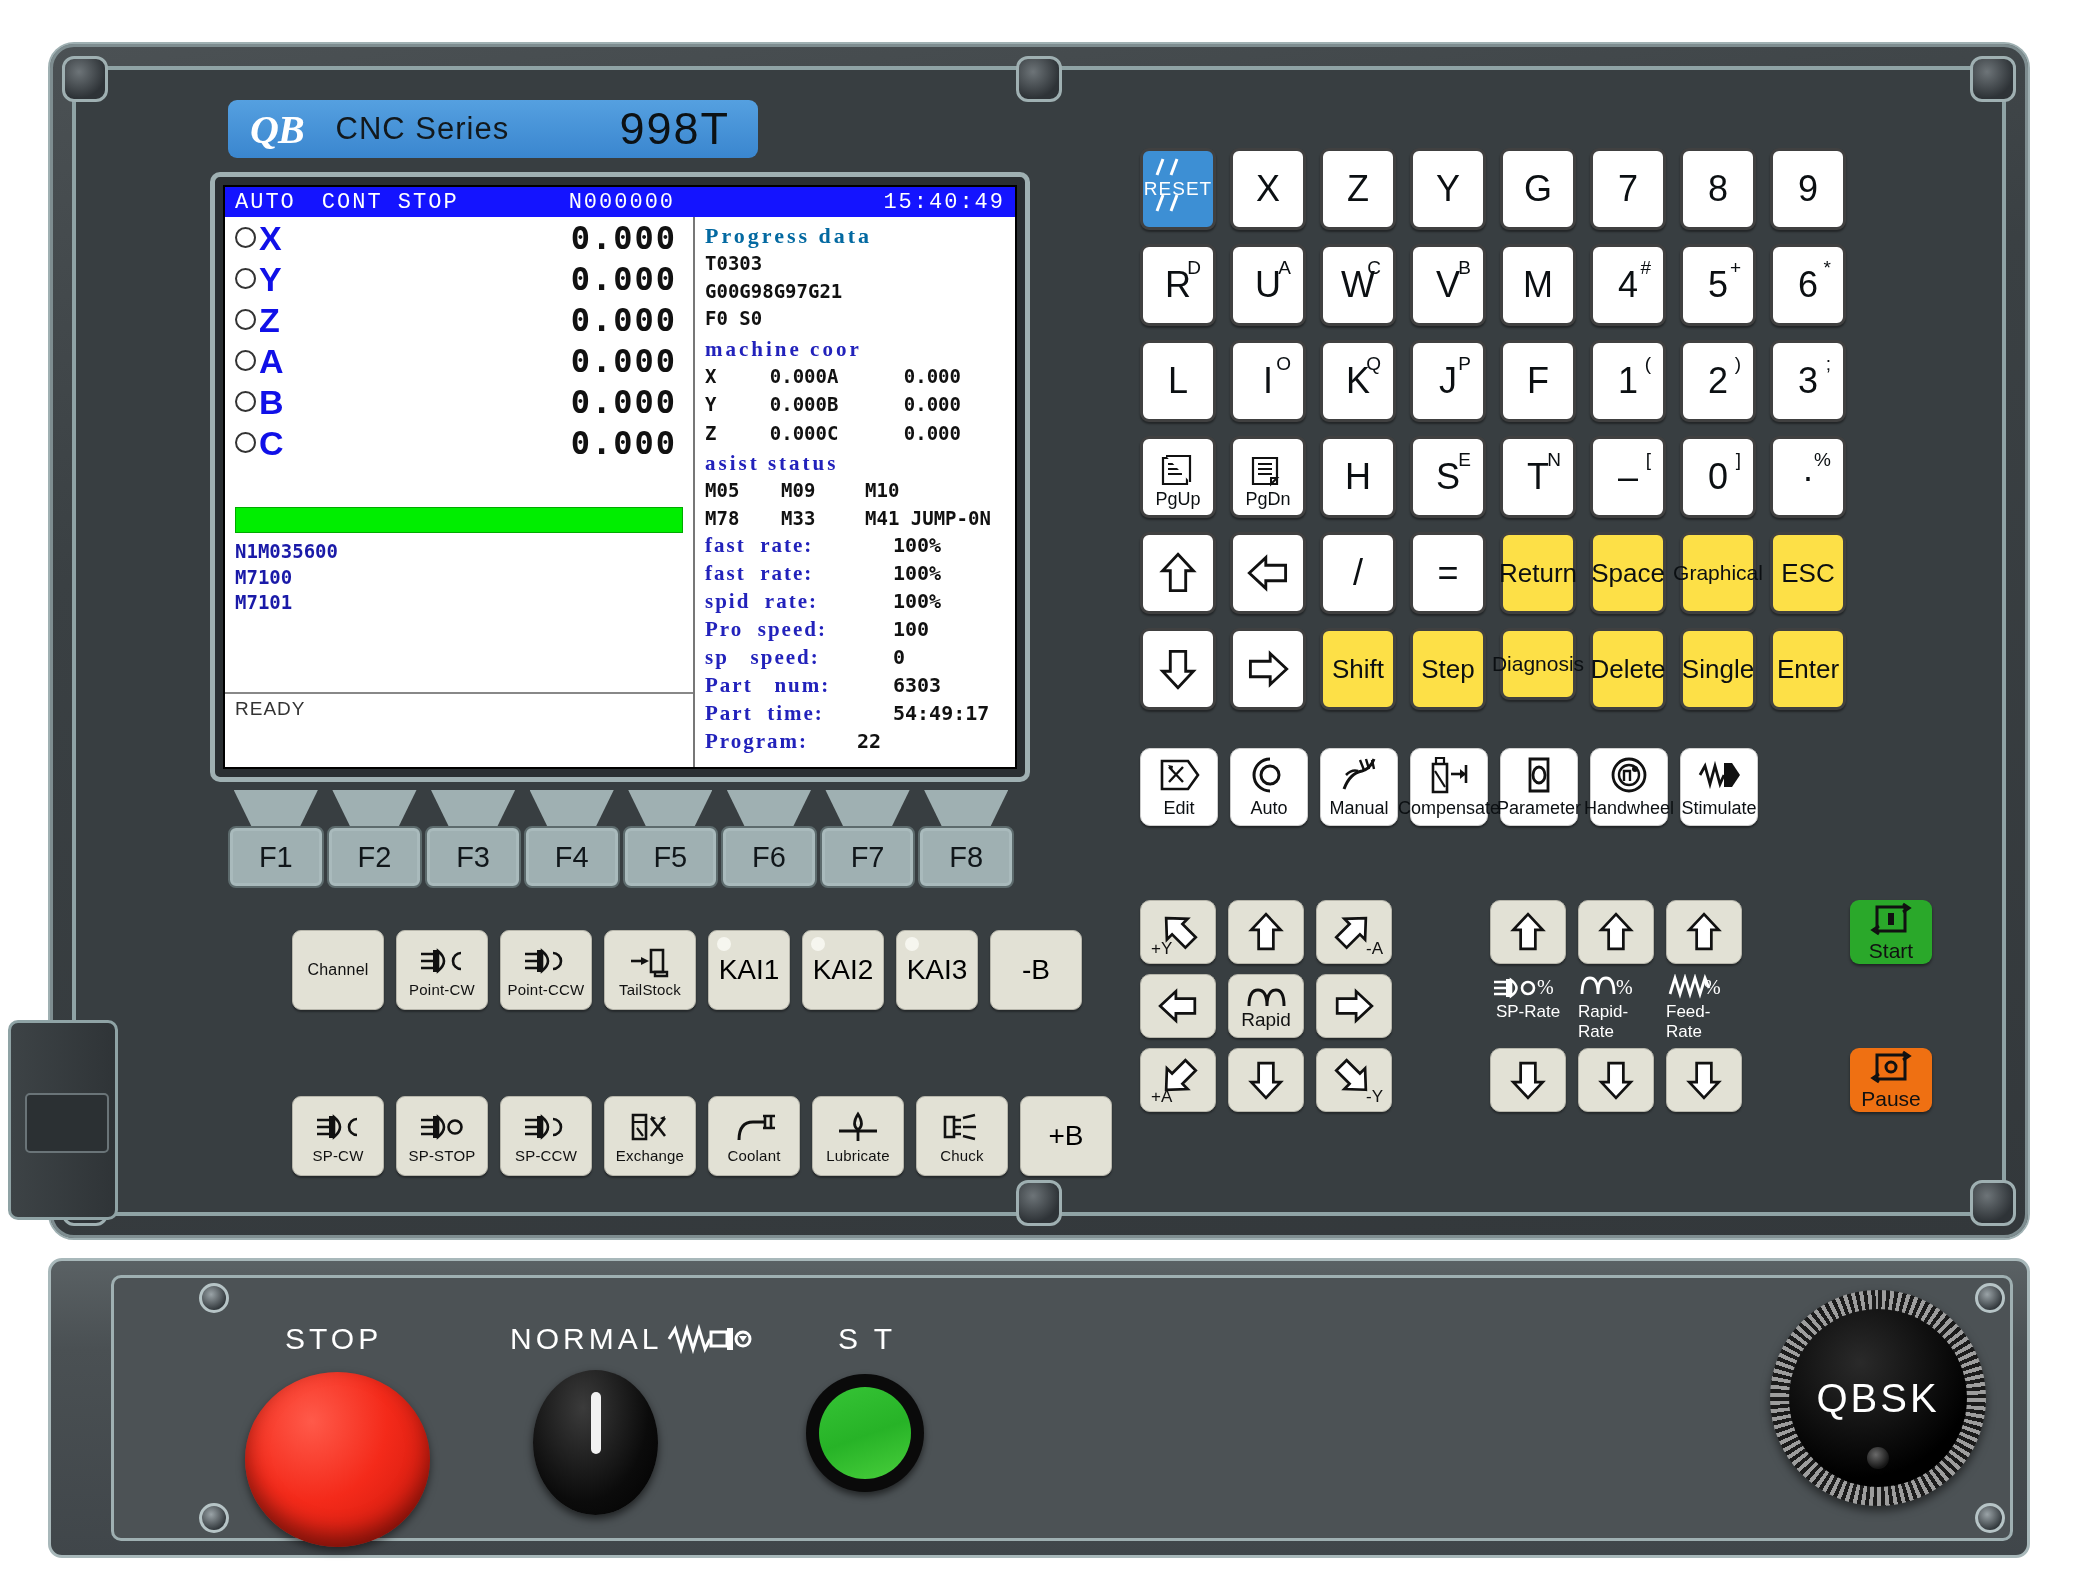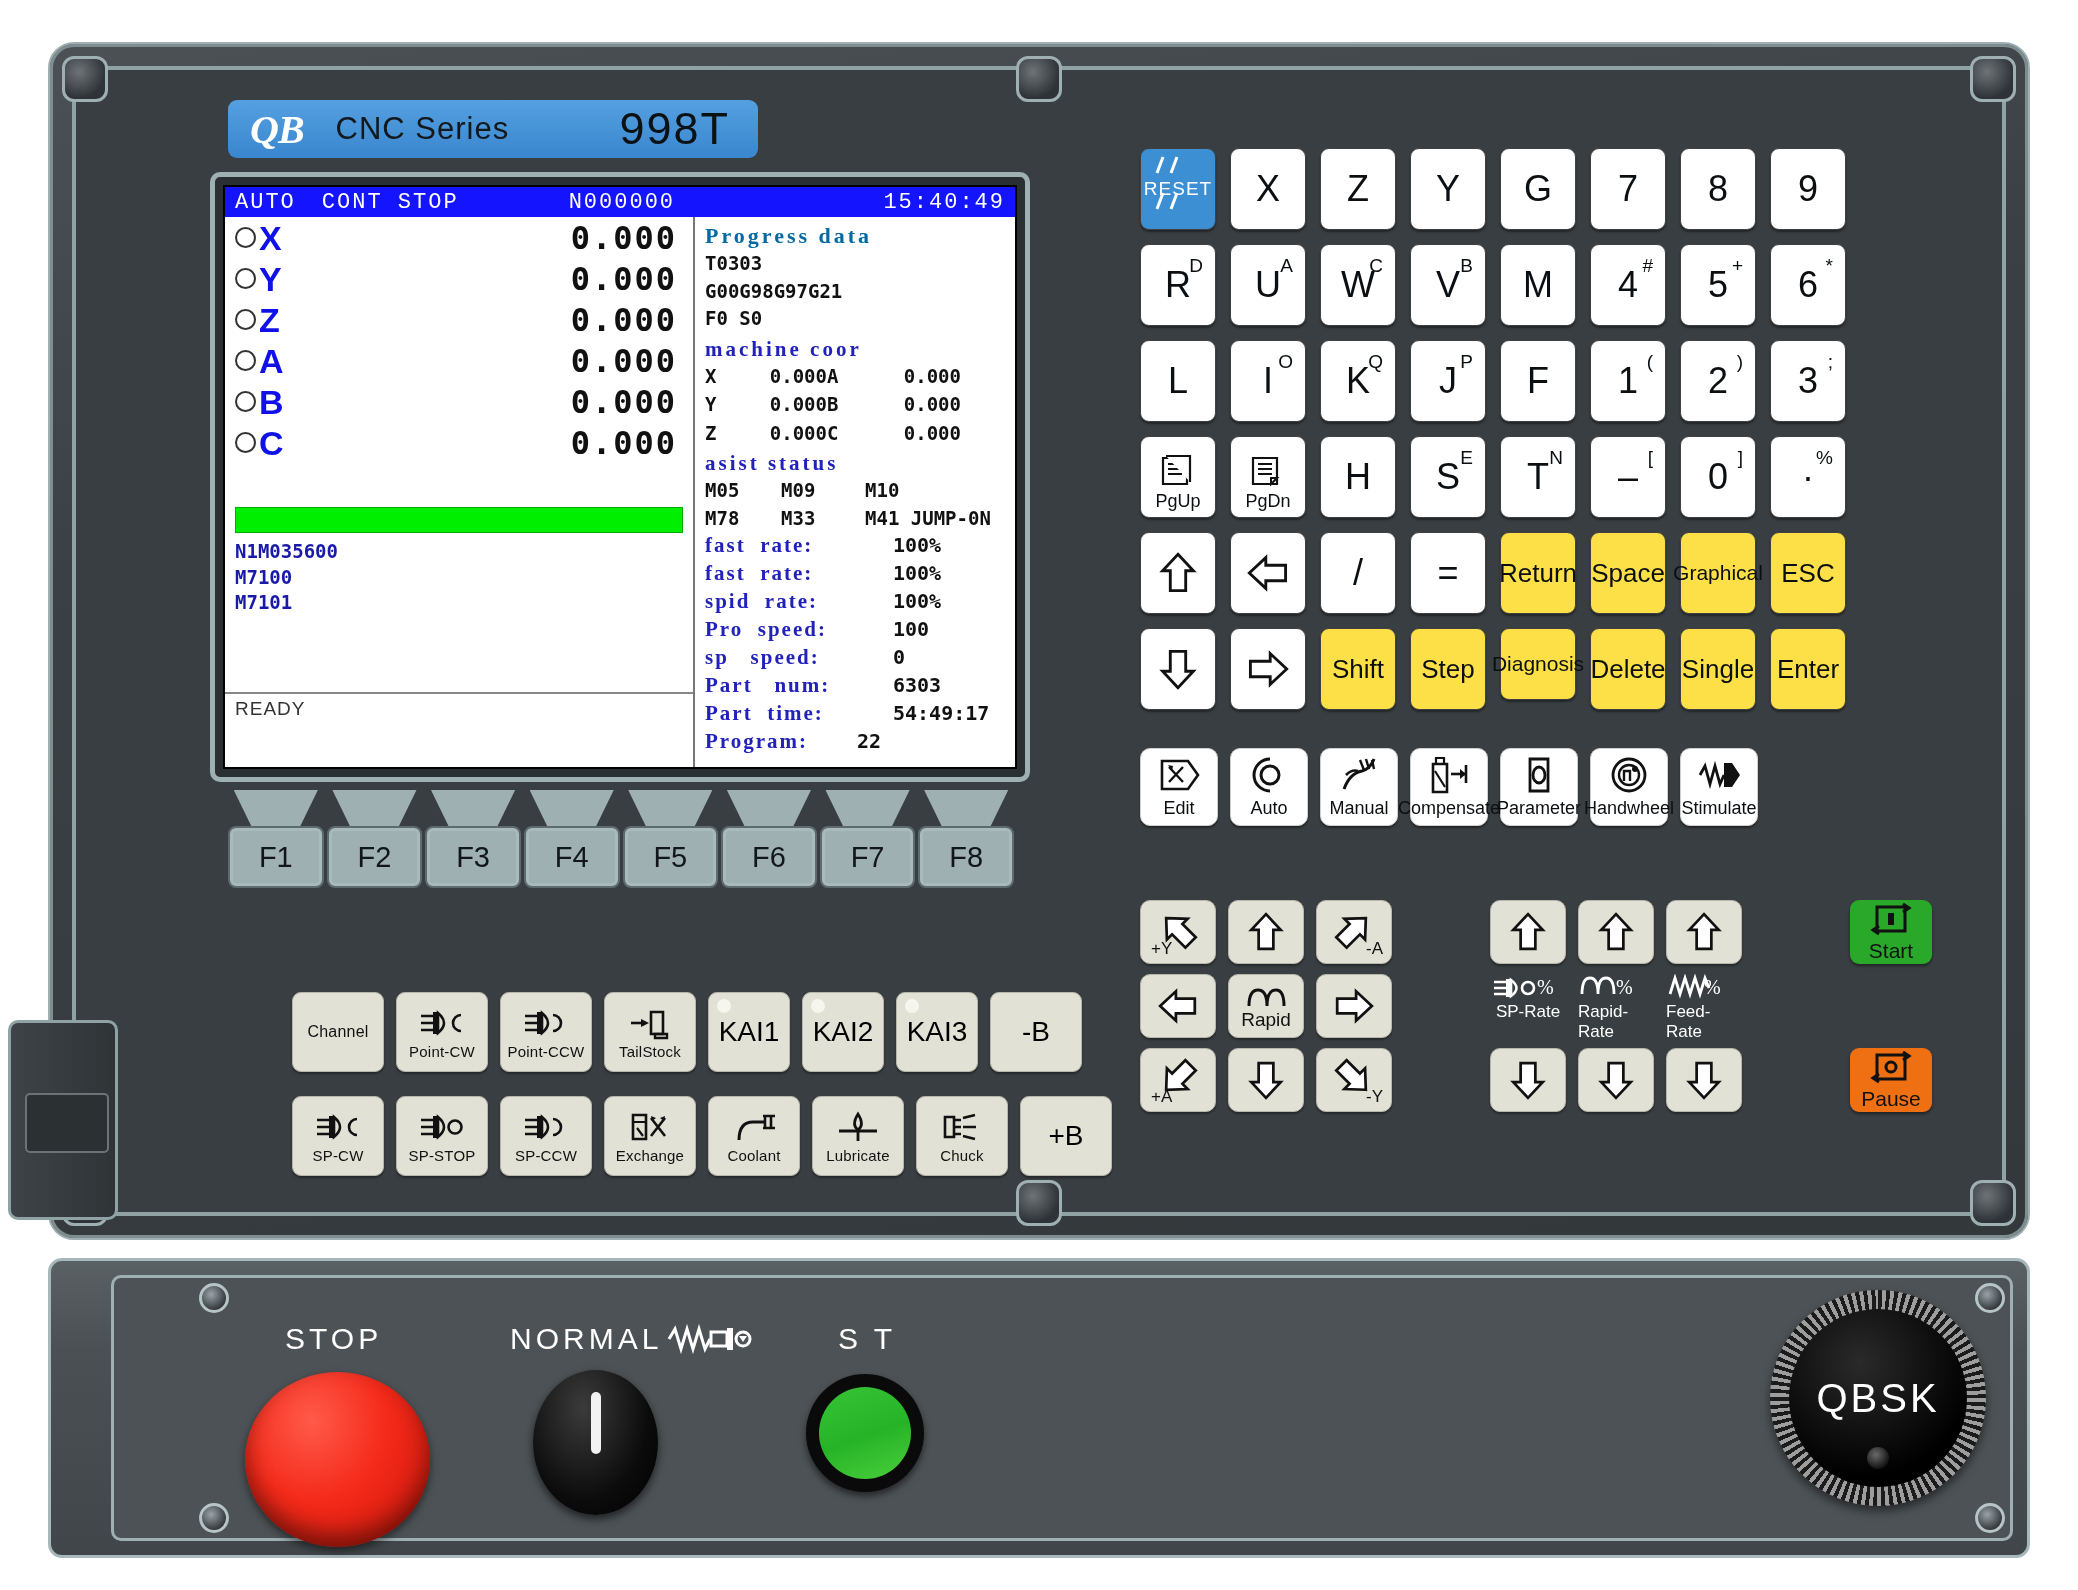--- a/index.html
+++ b/index.html
@@ -174,21 +174,21 @@
   .fkeys { position:absolute; left: 228px; top: 826px; width: 786px; height: 62px; display:flex; gap:3px; }
   .fkey {
     flex:1; background:#9fb0b2; border: 2px solid #5d6b6d; border-radius: 8px;
     display:flex; align-items:center; justify-content:center;
     font-size: 29px; color:#10161a; font-weight:500;
     box-shadow: inset 0 0 0 3px #a9babc;
   }
 
   
   .mrow { position:absolute; display:flex; gap: 12px; }
-  .mrow1 { left: 292px; top: 992px; }
+  .mrow1 { left: 292px; top: 930px; }
   .mrow2 { left: 292px; top: 1096px; }
   .mbtn {
     width: 92px; height: 80px; background:#e2e1d5;
     border-radius: 9px; border: 1px solid #b7b6ab;
     display:flex; flex-direction:column; align-items:center; justify-content:center;
     position:relative; box-shadow: 0 2px 2px rgba(0,0,0,.35);
   }
   .mbtn .lbl {
     font-size: 15px; color:#111; letter-spacing:.2px; line-height:1;
     margin-top: 4px; white-space:nowrap;
@@ -198,21 +198,21 @@
   .mbtn.kai { width: 82px; }
   .mbtn .led {
     position:absolute; left: 8px; top: 6px; width: 14px; height: 14px;
     border-radius: 50%; background:#f6f6ef;
   }
   .mbtn svg { display:block; }
 
   
   .kp { position:absolute; }
   .key {
-    background:#ffffff; border-radius: 9px; border: 1px solid #404040;
+    background:#ffffff; border-radius: 9px; border: 3px solid #404040;
     box-shadow: 0 2px 2px rgba(0,0,0,.4);
     position:relative; display:flex; align-items:center; justify-content:center;
   }
   .key .main { font-size: 36px; color:#0b0f12; font-weight:400; line-height:1; }
   .key .sup {
     position:absolute; font-size: 19px; color:#0b0f12;
   }
   .key.reset { background:#3d8fd4; }
   .key.reset .resettxt { font-size: 19px; color:#fff; letter-spacing:1px; }
   .key.gray { background:#fde047; }

